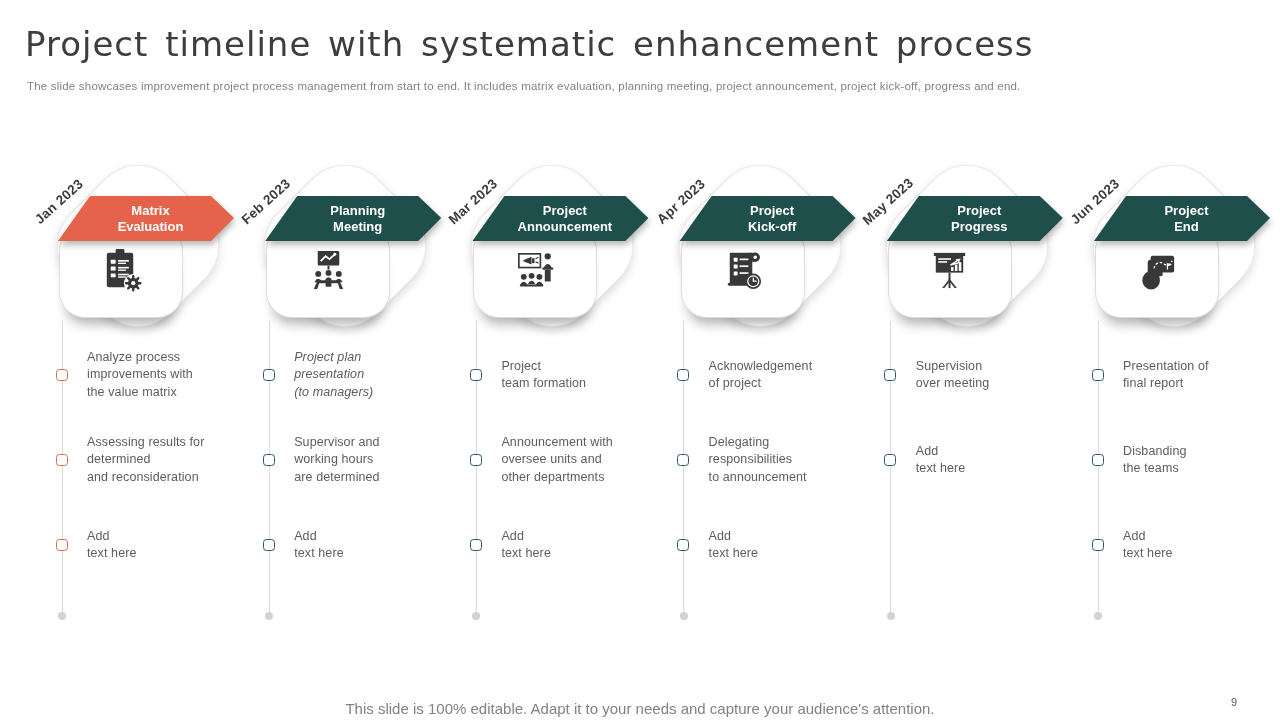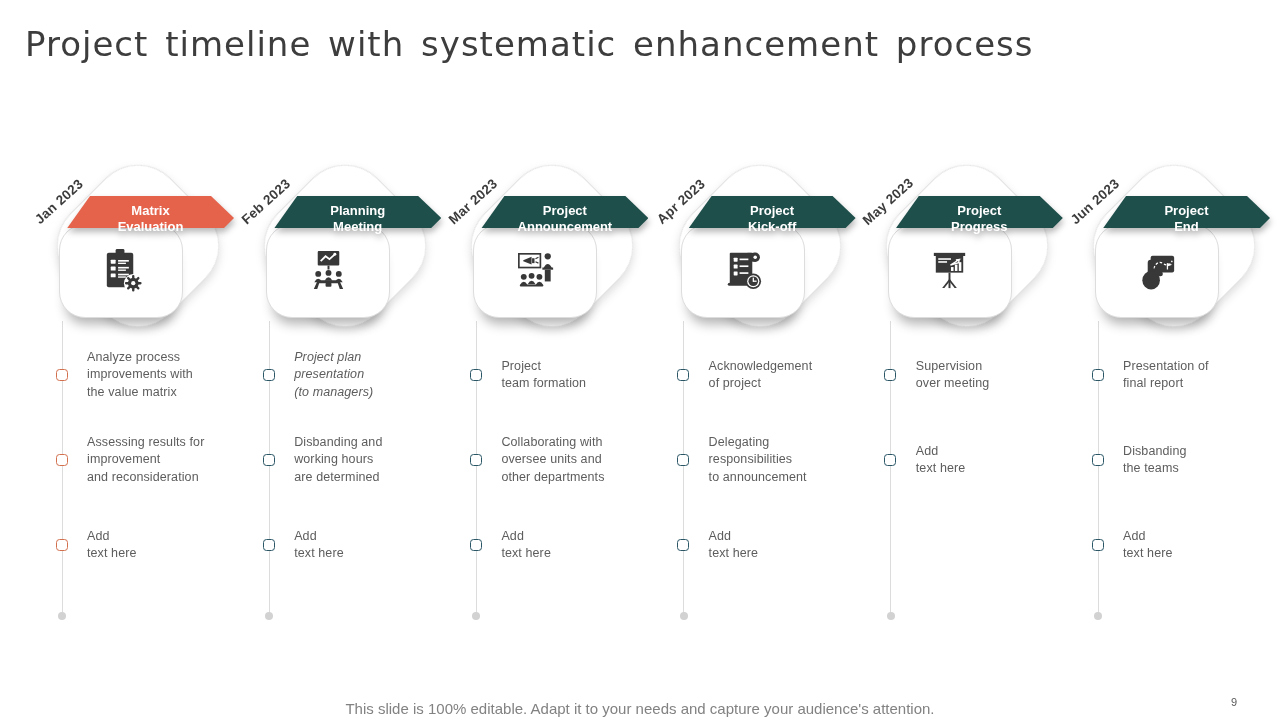--- a/index.html
+++ b/index.html
@@ -22,21 +22,21 @@
     position:absolute;left:50px;top:175px;width:140px;height:140px;background:#fff;
     border:1px solid #e2e2e2;border-radius:46px;transform:rotate(45deg);
     filter:drop-shadow(3px 3px 4px rgba(0,0,0,0.13));z-index:1;
   }
   .month{
     position:absolute;left:-20px;top:194px;width:124px;text-align:center;
     font-weight:bold;font-size:13.5px;color:#3c3c3c;transform:rotate(-42deg);
     z-index:2;letter-spacing:0.3px;
   }
   .banner-wrap{
-    position:absolute;left:41px;top:196px;width:176px;height:32px;z-index:4;
+    position:absolute;left:41px;top:196px;width:176px;height:45px;z-index:4;
     filter:drop-shadow(1px 4px 3px rgba(0,0,0,0.28));
   }
   .banner{
     position:relative;width:100%;height:100%;
     clip-path:polygon(32px 0, 153px 0, 176px 22px, 153px 45px, 0 45px);
     background:#1e4f4b;
   }
   .banner-label{
     position:absolute;left:32px;top:0;width:121px;height:45px;display:flex;
     align-items:center;justify-content:center;color:#ffffff;font-weight:bold;
@@ -57,20 +57,21 @@
   .item-text{
     position:absolute;left:70px;width:150px;font-size:12.5px;line-height:17.5px;
     color:#5d5d5d;white-space:pre-line;letter-spacing:0.1px;
   }
 </style>
 </head>
 <body>
 
 <div id="slide">
   <div class="title">Project timeline with systematic enhancement process</div>
+  <div class="subtitle">The slide showcases improvement project process management from start to end. It includes matrix evaluation, planning meeting, project announcement, project kick-off, progress and end.</div>
   <div id="columns">
       <div class="column" style="left: 17px;">
     <div class="diamond"></div>
     <div class="month">Jan 2023</div>
     <div class="banner-wrap">
       <div class="banner" style="background: rgb(229, 99, 75);">
         <div class="banner-label">Matrix
 Evaluation</div>
       </div>
     </div>
@@ -106,21 +107,21 @@
     <div class="vdot"></div>
   <div>
     <div class="item-checkbox" style="top: 368.5px; border-color: rgb(210, 112, 78);"></div>
     <div class="item-text" style="top: 348.75px;">Analyze process
 improvements with
 the value matrix</div>
   </div>
         <div>
     <div class="item-checkbox" style="top: 453.5px; border-color: rgb(210, 112, 78);"></div>
     <div class="item-text" style="top: 433.75px;">Assessing results for
-improvement
+determined
 and reconsideration</div>
   </div>
         <div>
     <div class="item-checkbox" style="top: 538.5px; border-color: rgb(210, 112, 78);"></div>
     <div class="item-text" style="top: 527.5px;">Add
 text here</div>
   </div>
       </div>
       <div class="column" style="left: 224.2px;">
     <div class="diamond"></div>
@@ -152,21 +153,21 @@
     <div class="vline"></div>
     <div class="vdot"></div>
   <div>
     <div class="item-checkbox" style="top: 368.5px; border-color: rgb(42, 86, 102);"></div>
     <div class="item-text" style="top: 348.75px; font-style: italic;">Project plan
 presentation
 (to managers)</div>
   </div>
         <div>
     <div class="item-checkbox" style="top: 453.5px; border-color: rgb(42, 86, 102);"></div>
-    <div class="item-text" style="top: 433.75px;">Disbanding and
+    <div class="item-text" style="top: 433.75px;">Supervisor and
 working hours
 are determined</div>
   </div>
         <div>
     <div class="item-checkbox" style="top: 538.5px; border-color: rgb(42, 86, 102);"></div>
     <div class="item-text" style="top: 527.5px;">Add
 text here</div>
   </div>
       </div>
       <div class="column" style="left: 431.4px;">
@@ -201,21 +202,21 @@
     </div>
     <div class="vline"></div>
     <div class="vdot"></div>
   <div>
     <div class="item-checkbox" style="top: 368.5px; border-color: rgb(42, 86, 102);"></div>
     <div class="item-text" style="top: 357.5px;">Project
 team formation</div>
   </div>
         <div>
     <div class="item-checkbox" style="top: 453.5px; border-color: rgb(42, 86, 102);"></div>
-    <div class="item-text" style="top: 433.75px;">Collaborating with
+    <div class="item-text" style="top: 433.75px;">Announcement with
 oversee units and
 other departments</div>
   </div>
         <div>
     <div class="item-checkbox" style="top: 538.5px; border-color: rgb(42, 86, 102);"></div>
     <div class="item-text" style="top: 527.5px;">Add
 text here</div>
   </div>
       </div>
       <div class="column" style="left: 638.6px;">

